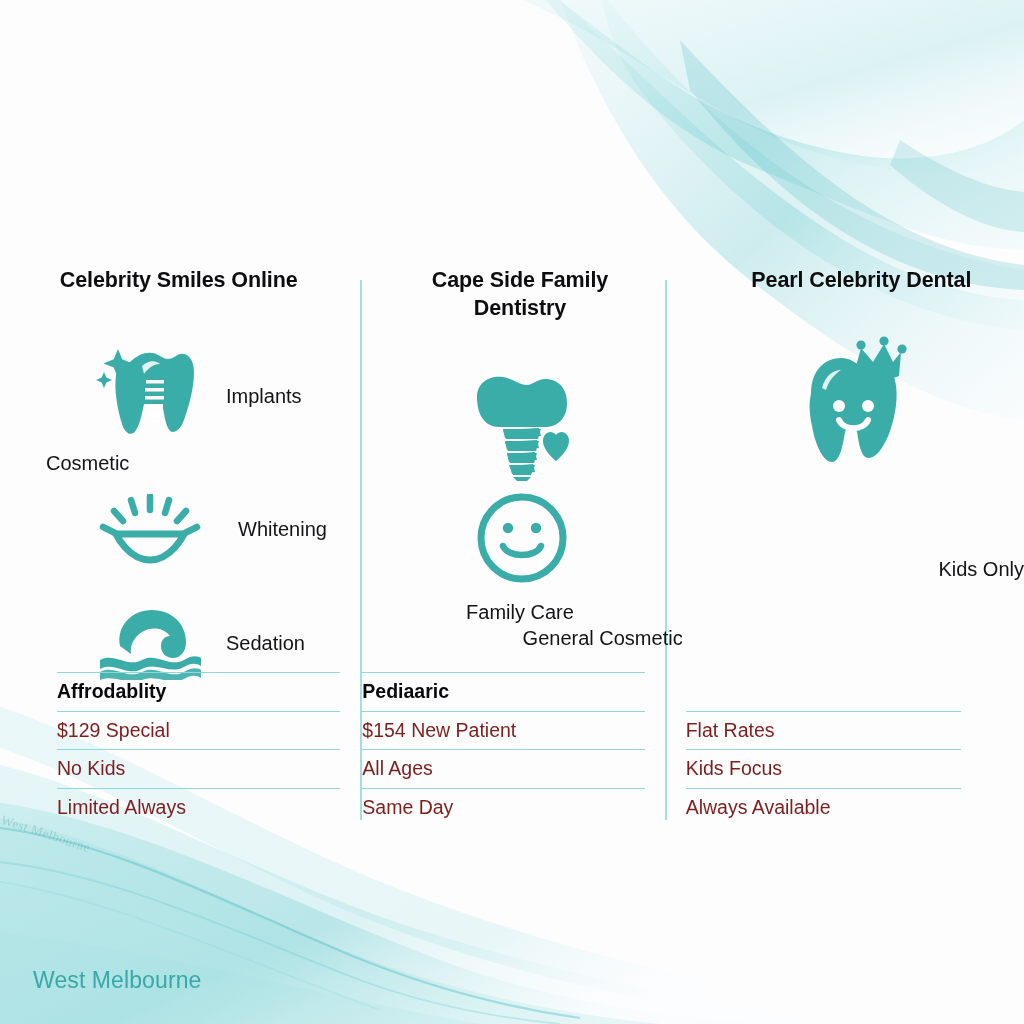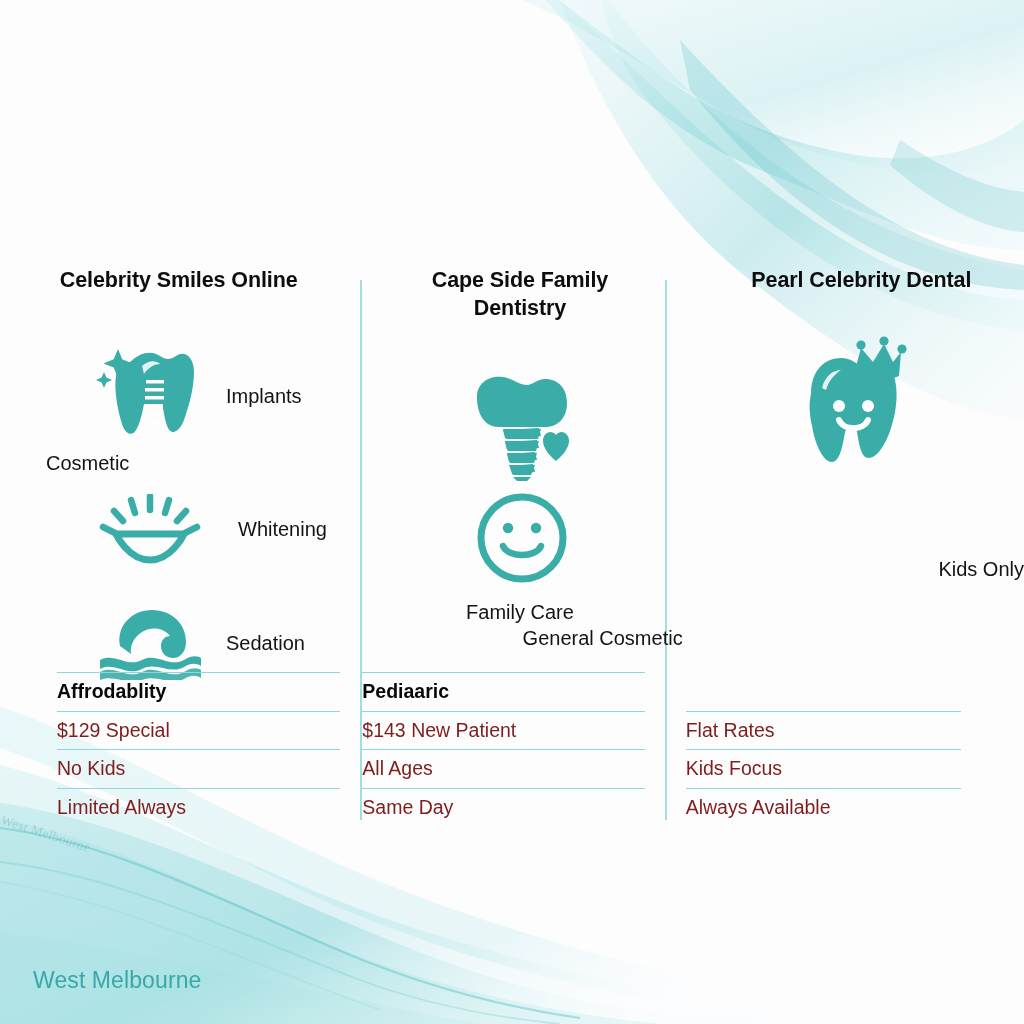--- a/index.html
+++ b/index.html
@@ -325,21 +325,21 @@
 
         <div class="free-label center" style="left:0; width:100%; top:278px; text-align:center;">Family Care</div>
         <div class="free-label center" style="left:0; width:100%; top:304px; text-align:right;">General Cosmetic</div>
       </div>
 
       <div class="table" style="left:21px; width:283px;">
         <div class="trow head">
           <span class="cell">Pediaaric</span>
         </div>
         <div class="trow">
-          <span class="cell">$143 New Patient</span>
+          <span class="cell">$154 New Patient</span>
         </div>
         <div class="trow">
           <span class="cell">All Ages</span>
         </div>
         <div class="trow">
           <span class="cell">Same Day</span>
         </div>
       </div>
     </div>
 

